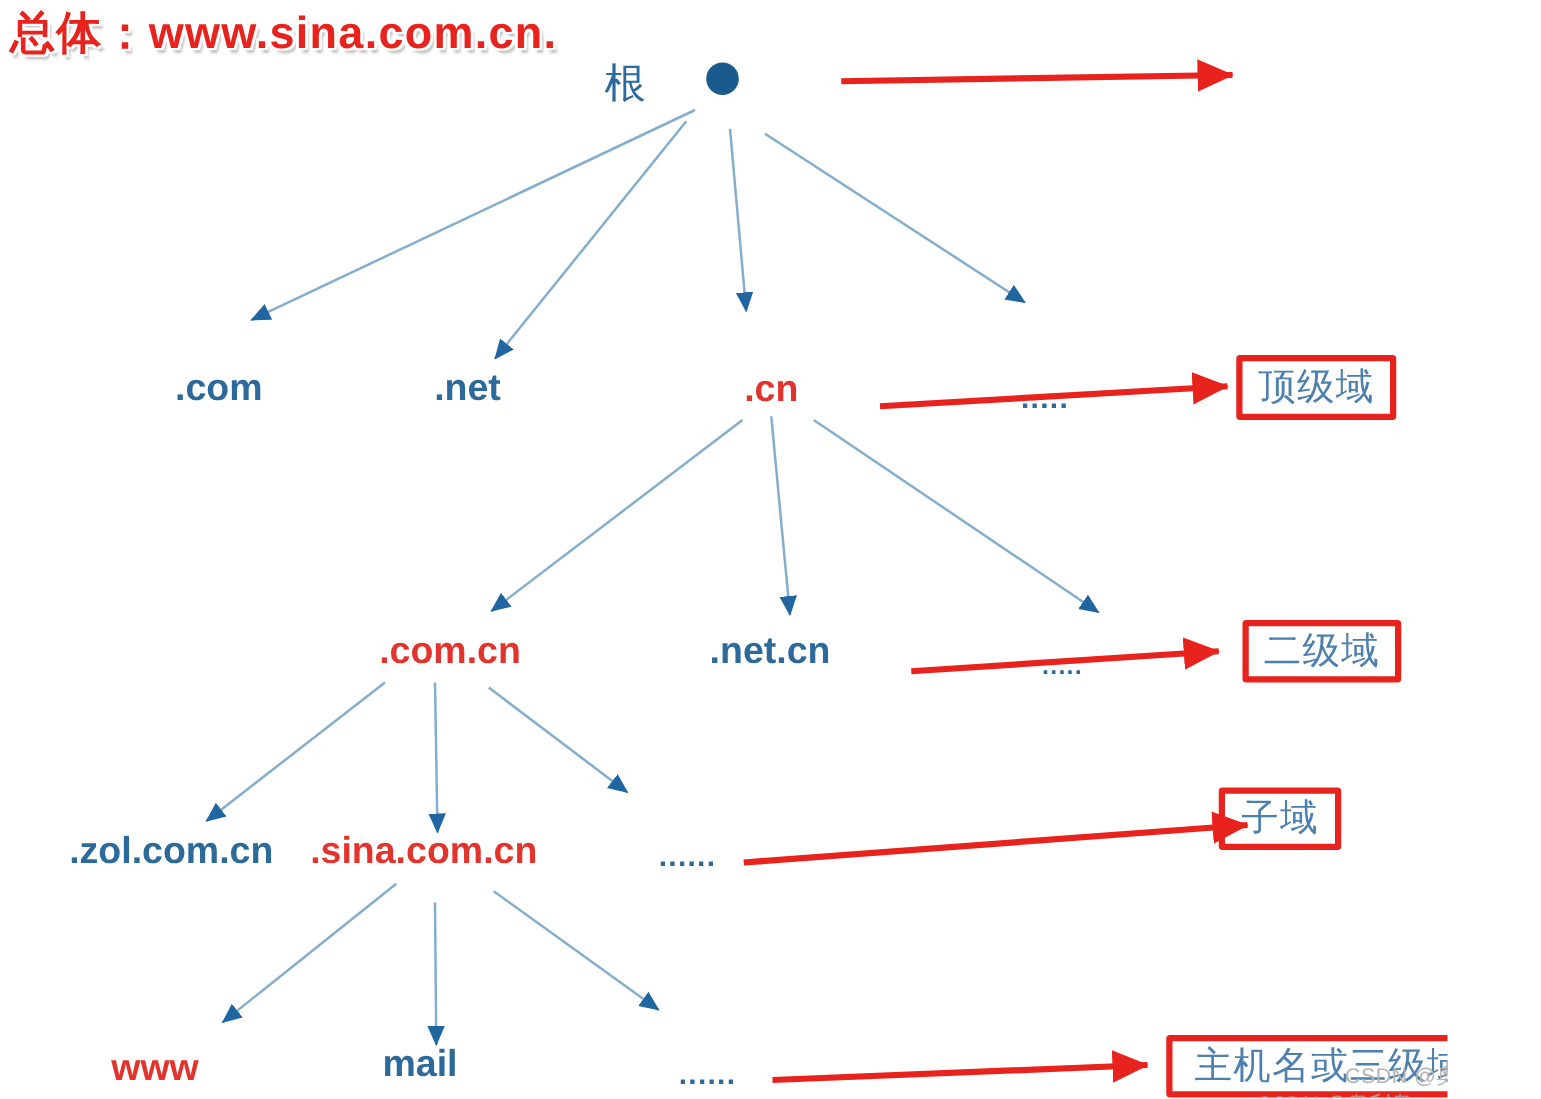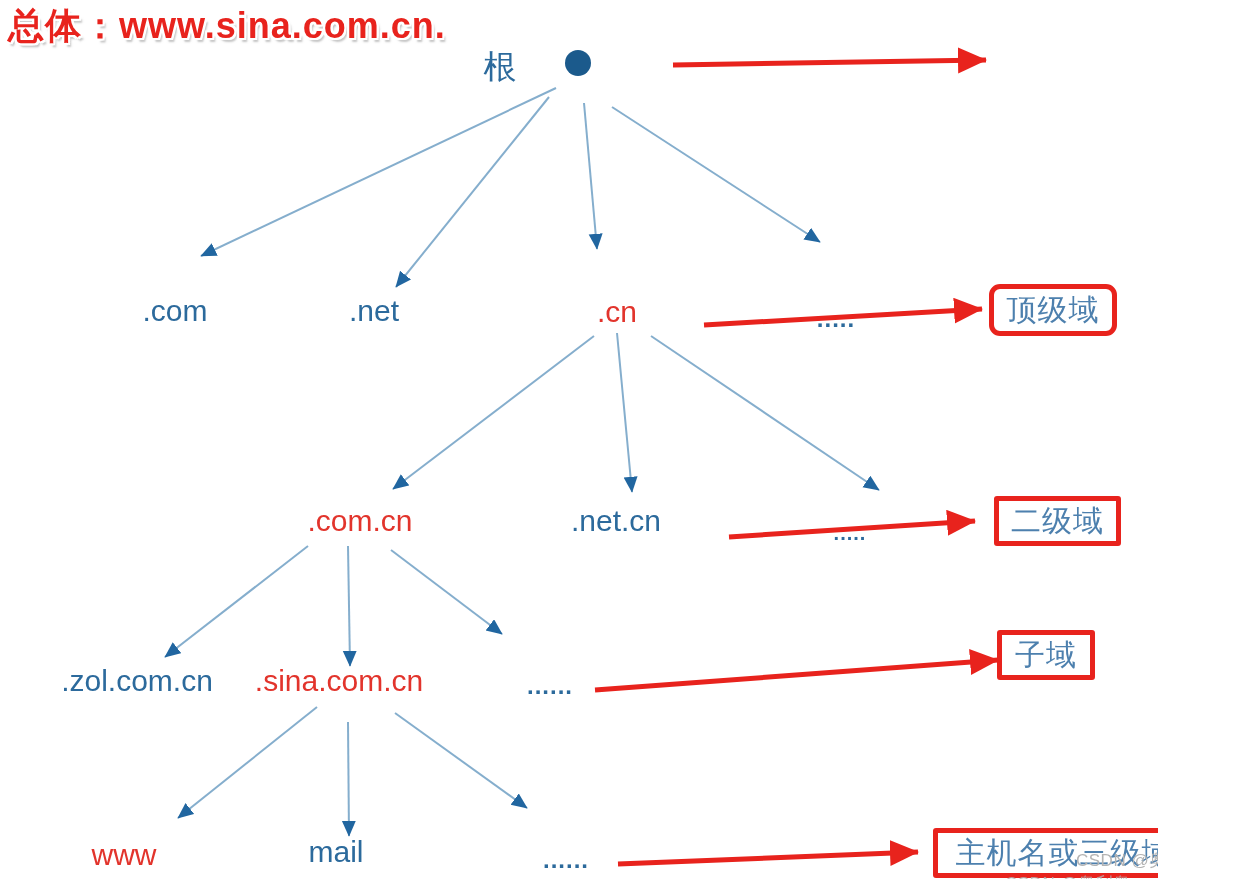--- a/index.html
+++ b/index.html
@@ -19,21 +19,21 @@
   .title{
     position:absolute;left:8px;top:2px;font-size:36px;font-weight:800;
     color:var(--accent-red);letter-spacing:1px;white-space:nowrap;
     text-shadow:
       -2px -2px 0 #fff, 2px -2px 0 #fff, -2px 2px 0 #fff, 2px 2px 0 #fff,
       0 -2px 0 #fff, 0 2px 0 #fff, -2px 0 0 #fff, 2px 0 0 #fff,
       3px 4px 2px rgba(150,150,150,0.55);
   }
   .node{
     position:absolute;transform:translate(-50%,-50%);
-    font-weight:400;font-size:30px;white-space:nowrap;line-height:1;
+    font-weight:700;font-size:30px;white-space:nowrap;line-height:1;
   }
   .node.cjk{font-weight:500;font-size:33px;}
   .blue{color:var(--node-blue);}
   .red{color:var(--node-red);}
   .dots{font-size:24px;letter-spacing:1px;font-weight:700;}
   .dots.small{font-size:20px;}
   .root-dot{
     position:absolute;width:26px;height:26px;border-radius:50%;
     background:#1b5a8c;transform:translate(-50%,-50%);
   }
@@ -76,27 +76,27 @@
   <div class="node blue dots small" style="left:850px;top:533px;">.....</div>
 
   <div class="node blue" style="left:93px;top:681px;margin-left:44px;">.zol.com.cn</div>
   <div class="node red" style="left:320px;top:681px;margin-left:19px;">.sina.com.cn</div>
   <div class="node blue dots" style="left:550px;top:686px;">......</div>
 
   <div class="node red" style="left:124px;top:855px;">www</div>
   <div class="node blue" style="left:336px;top:852px;">mail</div>
   <div class="node blue dots" style="left:566px;top:860px;">......</div>
 
-  <div class="anno-box" style="left:989px;top:284px;width:128px;height:52px;border-radius:11px;">
+  <div class="anno-box" style="left:989px;top:284px;width:128px;height:52px;">
     <span>顶级域</span>
   </div>
   <div class="anno-box" style="left:994px;top:496px;width:127px;height:50px;font-family:Liberation Serif, serif;">
     <span>二级域</span>
   </div>
-  <div class="anno-box" style="left:997px;top:630px;width:98px;height:50px;">
+  <div class="anno-box" style="left:975px;top:630px;width:98px;height:50px;">
     <span>子域</span>
   </div>
   <div class="anno-box" style="left:933px;top:828px;width:262px;height:50px;">
     <span>主机名或三级域</span>
   </div>
 
   <svg class="overlay" width="1233" height="879" viewBox="0 0 1233 879">
     <defs>
       <marker id="bhead" markerWidth="9" markerHeight="8" refX="7.6" refY="3.5" orient="auto" markerUnits="strokeWidth">
         <path class="bhead" d="M0 0 L8 3.5 L0 7 Z"></path>

